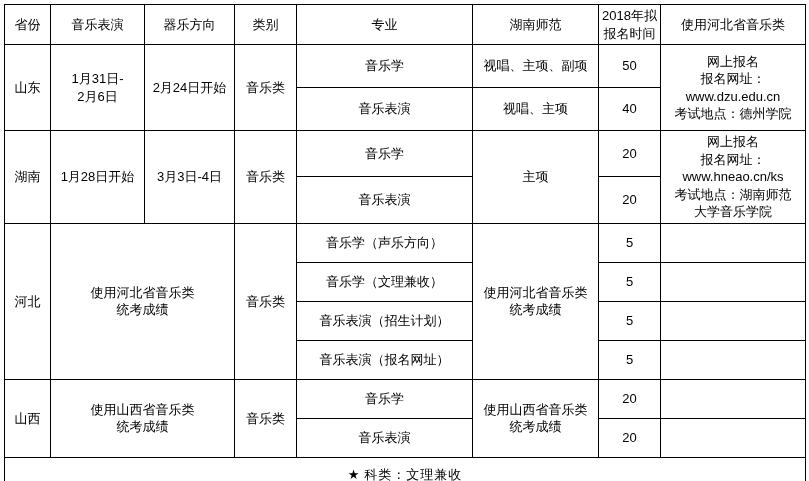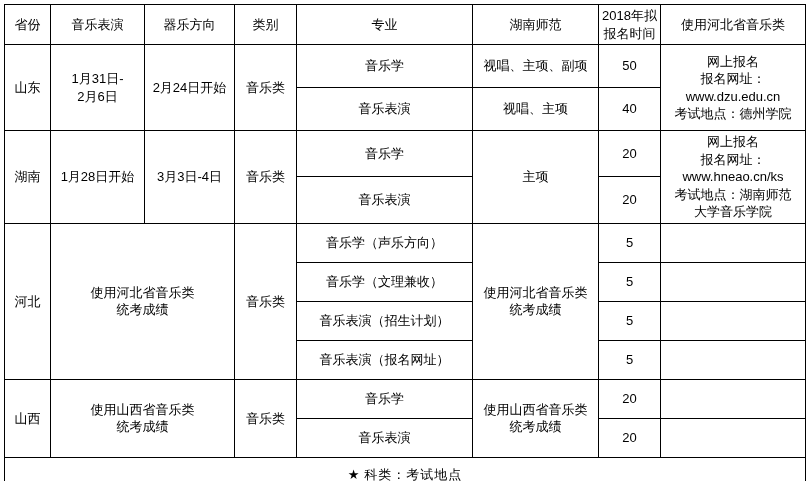--- a/index.html
+++ b/index.html
@@ -184,18 +184,18 @@
         <td>20</td>
         <td class="empty-cell"></td>
       </tr>
       <tr class="row-h-mid">
         <td class="cell-major">音乐表演</td>
         <td>20</td>
         <td class="empty-cell"></td>
       </tr>
 
       <tr>
-        <td class="footer-cell" colspan="8"><span class="star">★</span><span>科类：考试地点</span></td>
+        <td class="footer-cell" colspan="8"><span class="star">★</span><span>科类：文理兼收</span></td>
       </tr>
 
     </tbody>
   </table>
 </div>
 
 </body></html>

